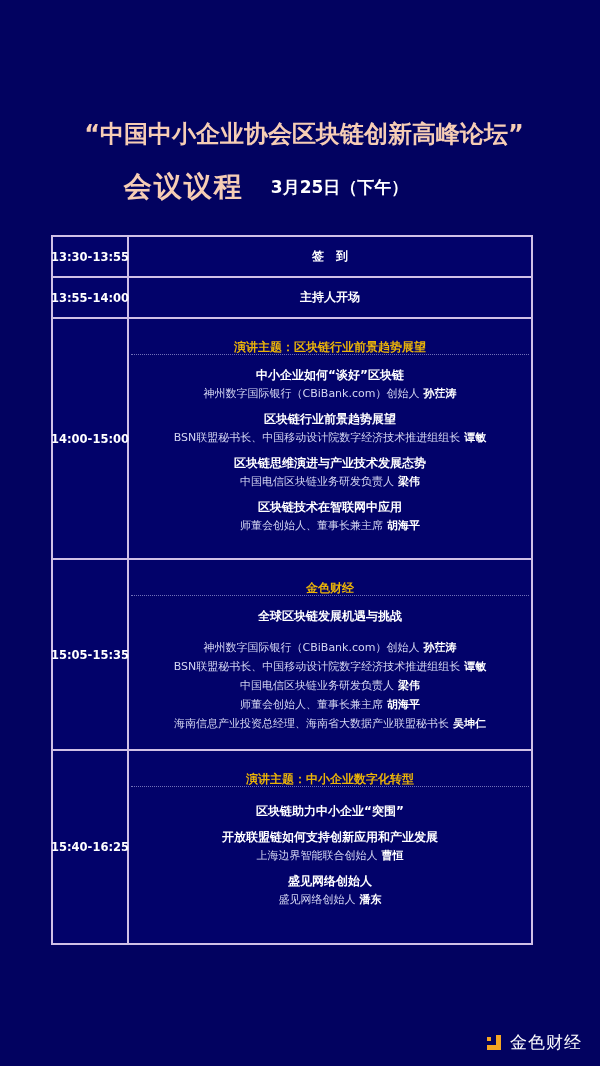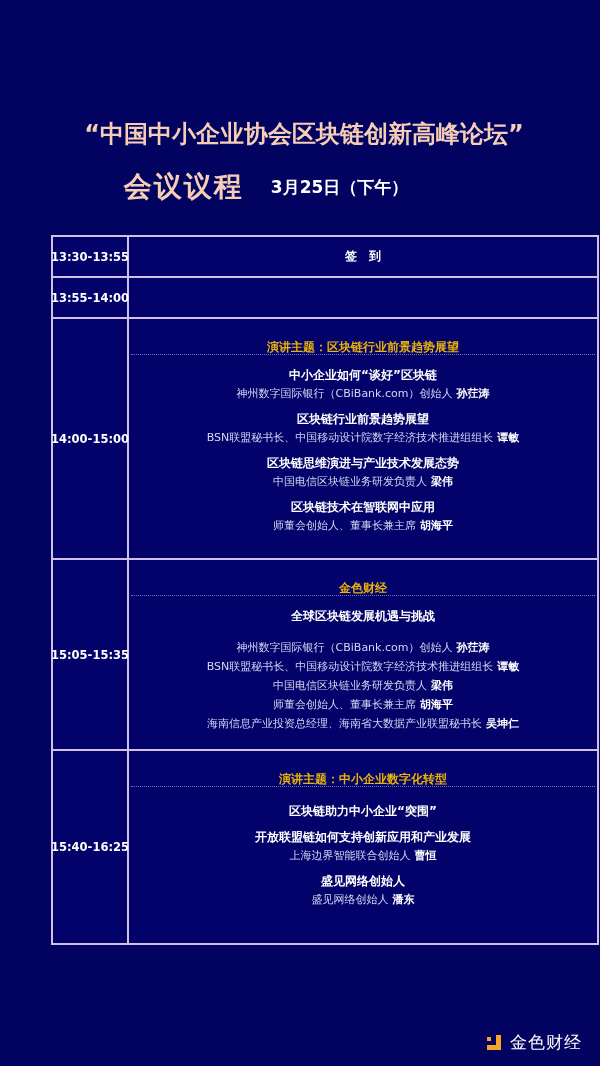--- a/index.html
+++ b/index.html
@@ -37,21 +37,21 @@
   .subtitle-date {
     color: #ffffff;
     font-size: 17px;
     font-weight: bold;
     margin-left: 22px;
     vertical-align: middle;
   }
   .agenda {
     position: absolute;
     left: 51px; top: 235px;
-    width: 548px;
+    width: 482px;
     border: 2px solid #cfc0e6;
     background: #02026a;
   }
   .row {
     display: flex;
     border-top: 2px solid #cfc0e6;
   }
   .row:first-child { border-top: none; }
   .time {
     width: 76px;
@@ -125,20 +125,23 @@
 
   <div class="row" style="height:39px">
     <div class="time">13:30-13:55</div>
     <div class="content">
         <div class="simple">签　到</div>
       </div>
   </div>
 
   <div class="row" style="height:41px">
     <div class="time">13:55-14:00</div>
+    <div class="content">
+        <div class="simple">主持人开场</div>
+      </div>
   </div>
 
   <div class="row" style="height:241px">
     <div class="time">14:00-15:00</div>
     <div class="content">
       <div class="theme">演讲主题：区块链行业前景趋势展望</div>
       <div class="talks">
         <div class="talk">
           <div class="talk-title">中小企业如何“谈好”区块链</div>
           <div class="speaker"><span>神州数字国际银行（CBiBank.com）创始人</span><b>孙茳涛</b></div>

